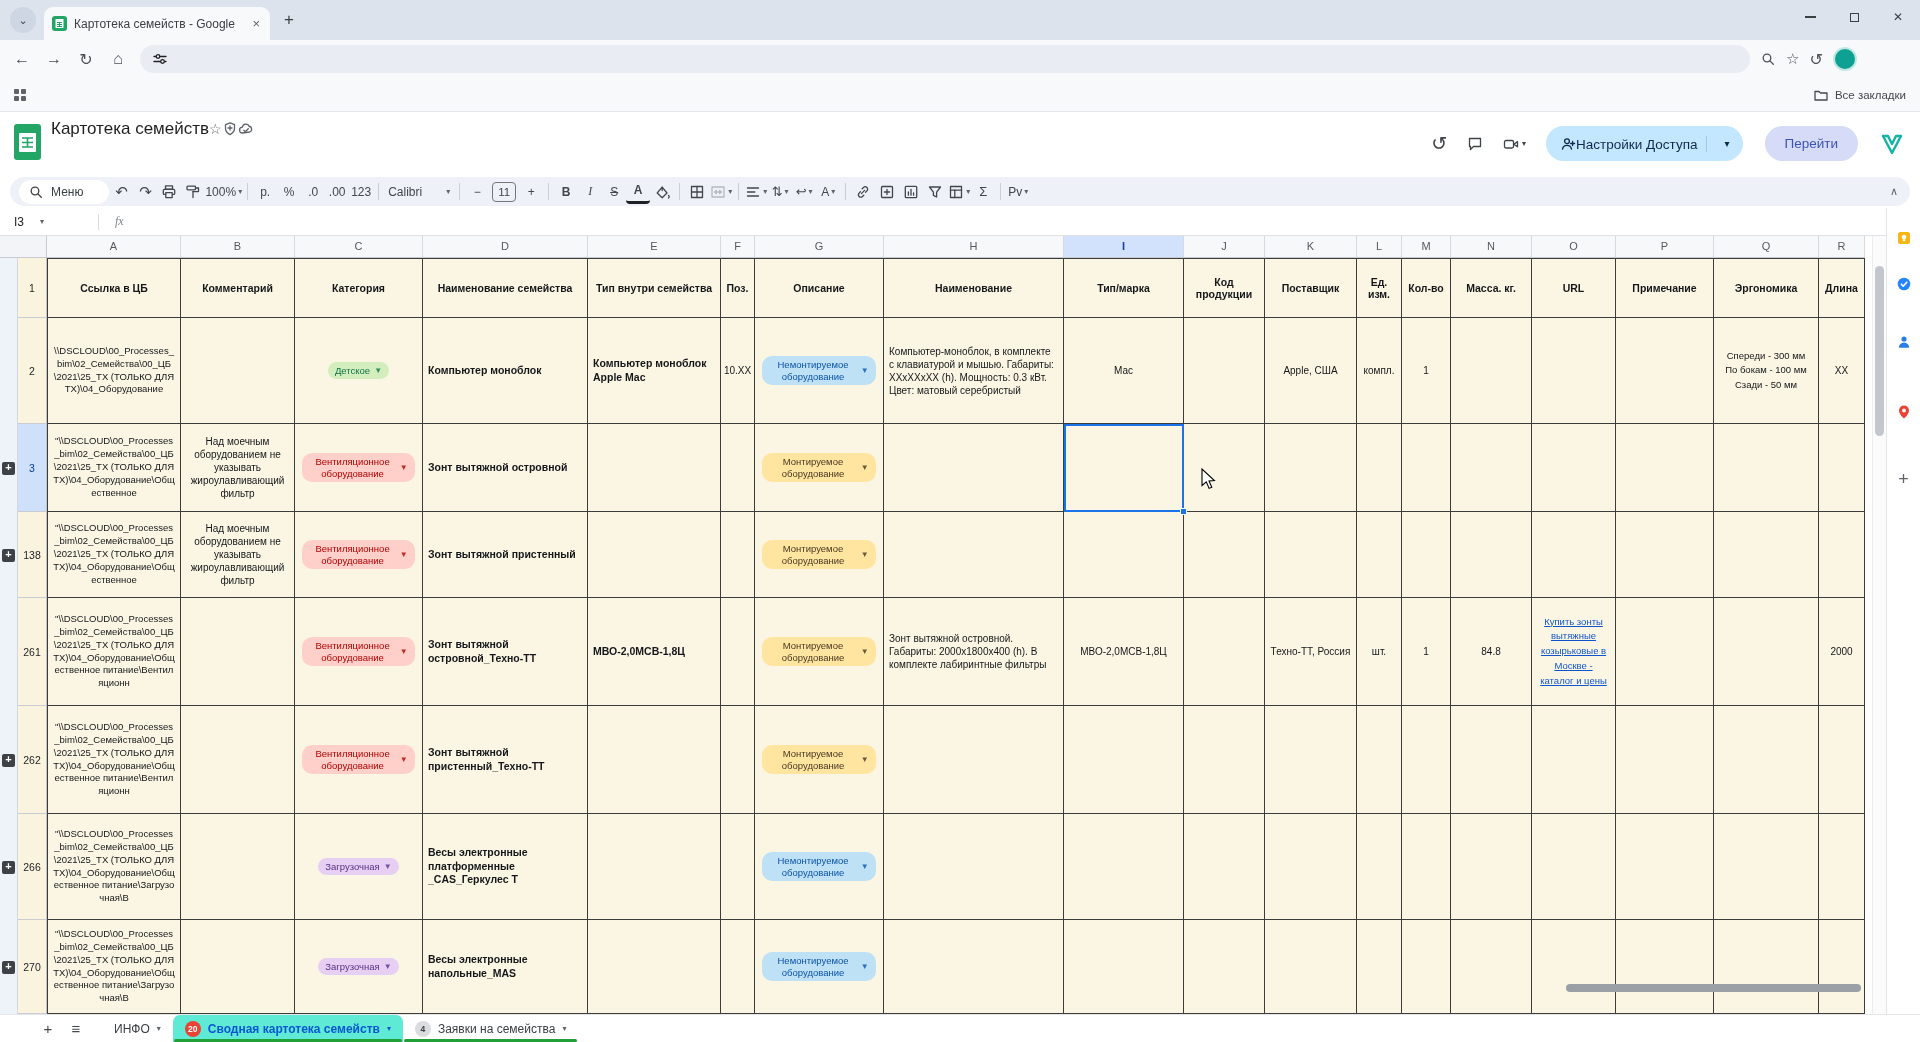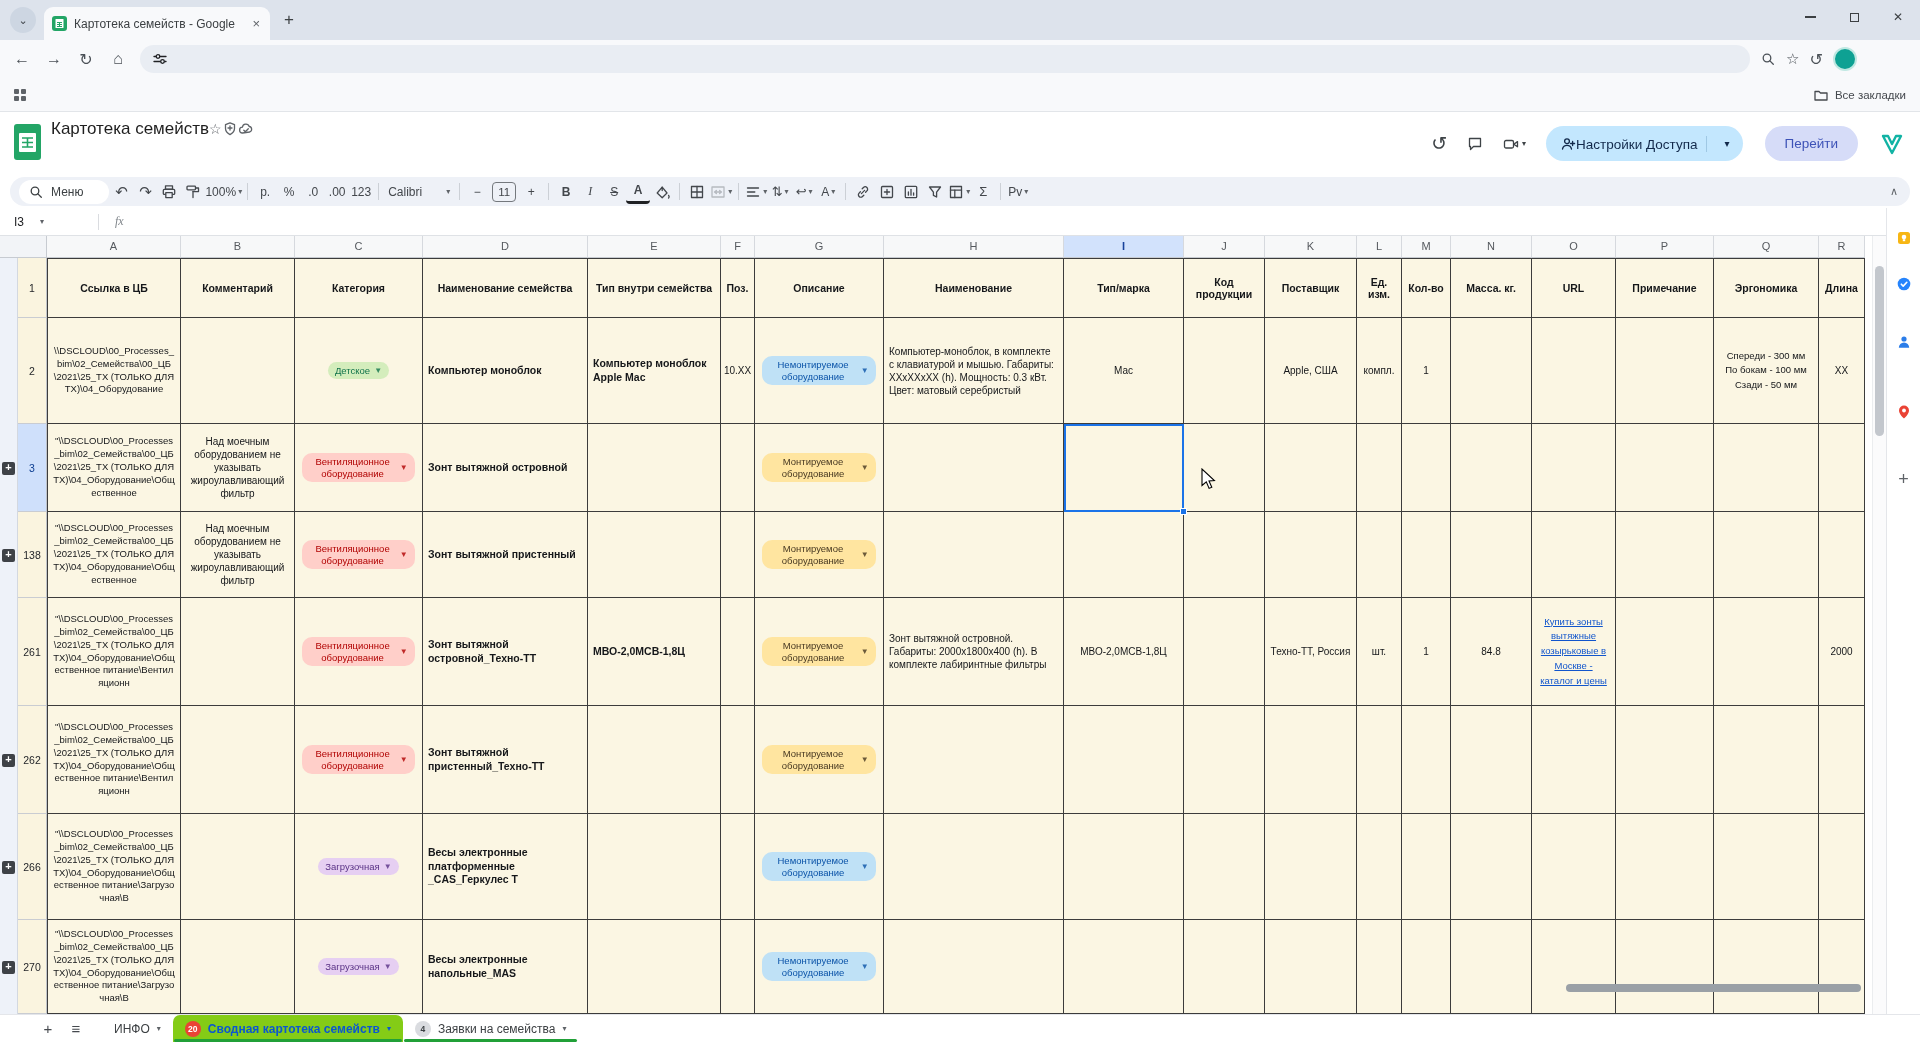--- a/index.html
+++ b/index.html
@@ -106,21 +106,21 @@
   .vthumb{position:absolute;left:2px;top:30px;width:9px;height:170px;background:#c3c7cd;border-radius:5px}
   .hthumb{position:absolute;left:1566px;top:984px;width:295px;height:8px;background:#9aa0a6;border-radius:4px}
   .sidepanel{position:absolute;top:208px;right:0;width:34px;height:806px;background:#fff;border-left:1px solid #e4e6ea}
   .sp-ic{position:absolute;left:50%;transform:translateX(-50%)}
 
   
   .sheetbar{position:absolute;left:0;bottom:0;width:1920px;height:28px;background:#fff;border-top:1px solid #e4e6ea;display:flex;align-items:stretch;padding-left:34px}
   .sb-ic{display:flex;align-items:center;justify-content:center;width:28px;color:#45494e;font-size:15px}
   .stab{position:relative;display:flex;align-items:center;gap:7px;padding:0 12px;font-size:12px;color:#3c4043}
   .stab .arr{font-size:8px;color:#5f6368}
-  .stab.active{background:#84cc16;border-radius:7px 7px 0 0;color:#0b57d0;font-weight:bold}
+  .stab.active{background:#5eead4;border-radius:7px 7px 0 0;color:#0b57d0;font-weight:bold}
   .stab.active .arr{color:#0b57d0}
   .stab .uline{position:absolute;left:1px;right:1px;bottom:0;height:3px;border-radius:3px}
   .sbadge{width:16px;height:16px;border-radius:50%;font-size:8.5px;font-weight:bold;display:flex;align-items:center;justify-content:center}
 
   .cursor{position:absolute;left:1200px;top:468px;z-index:50;pointer-events:none}
   .ic{display:inline-flex;align-items:center;justify-content:center;line-height:1}
 </style>
 </head>
 <body>
 

